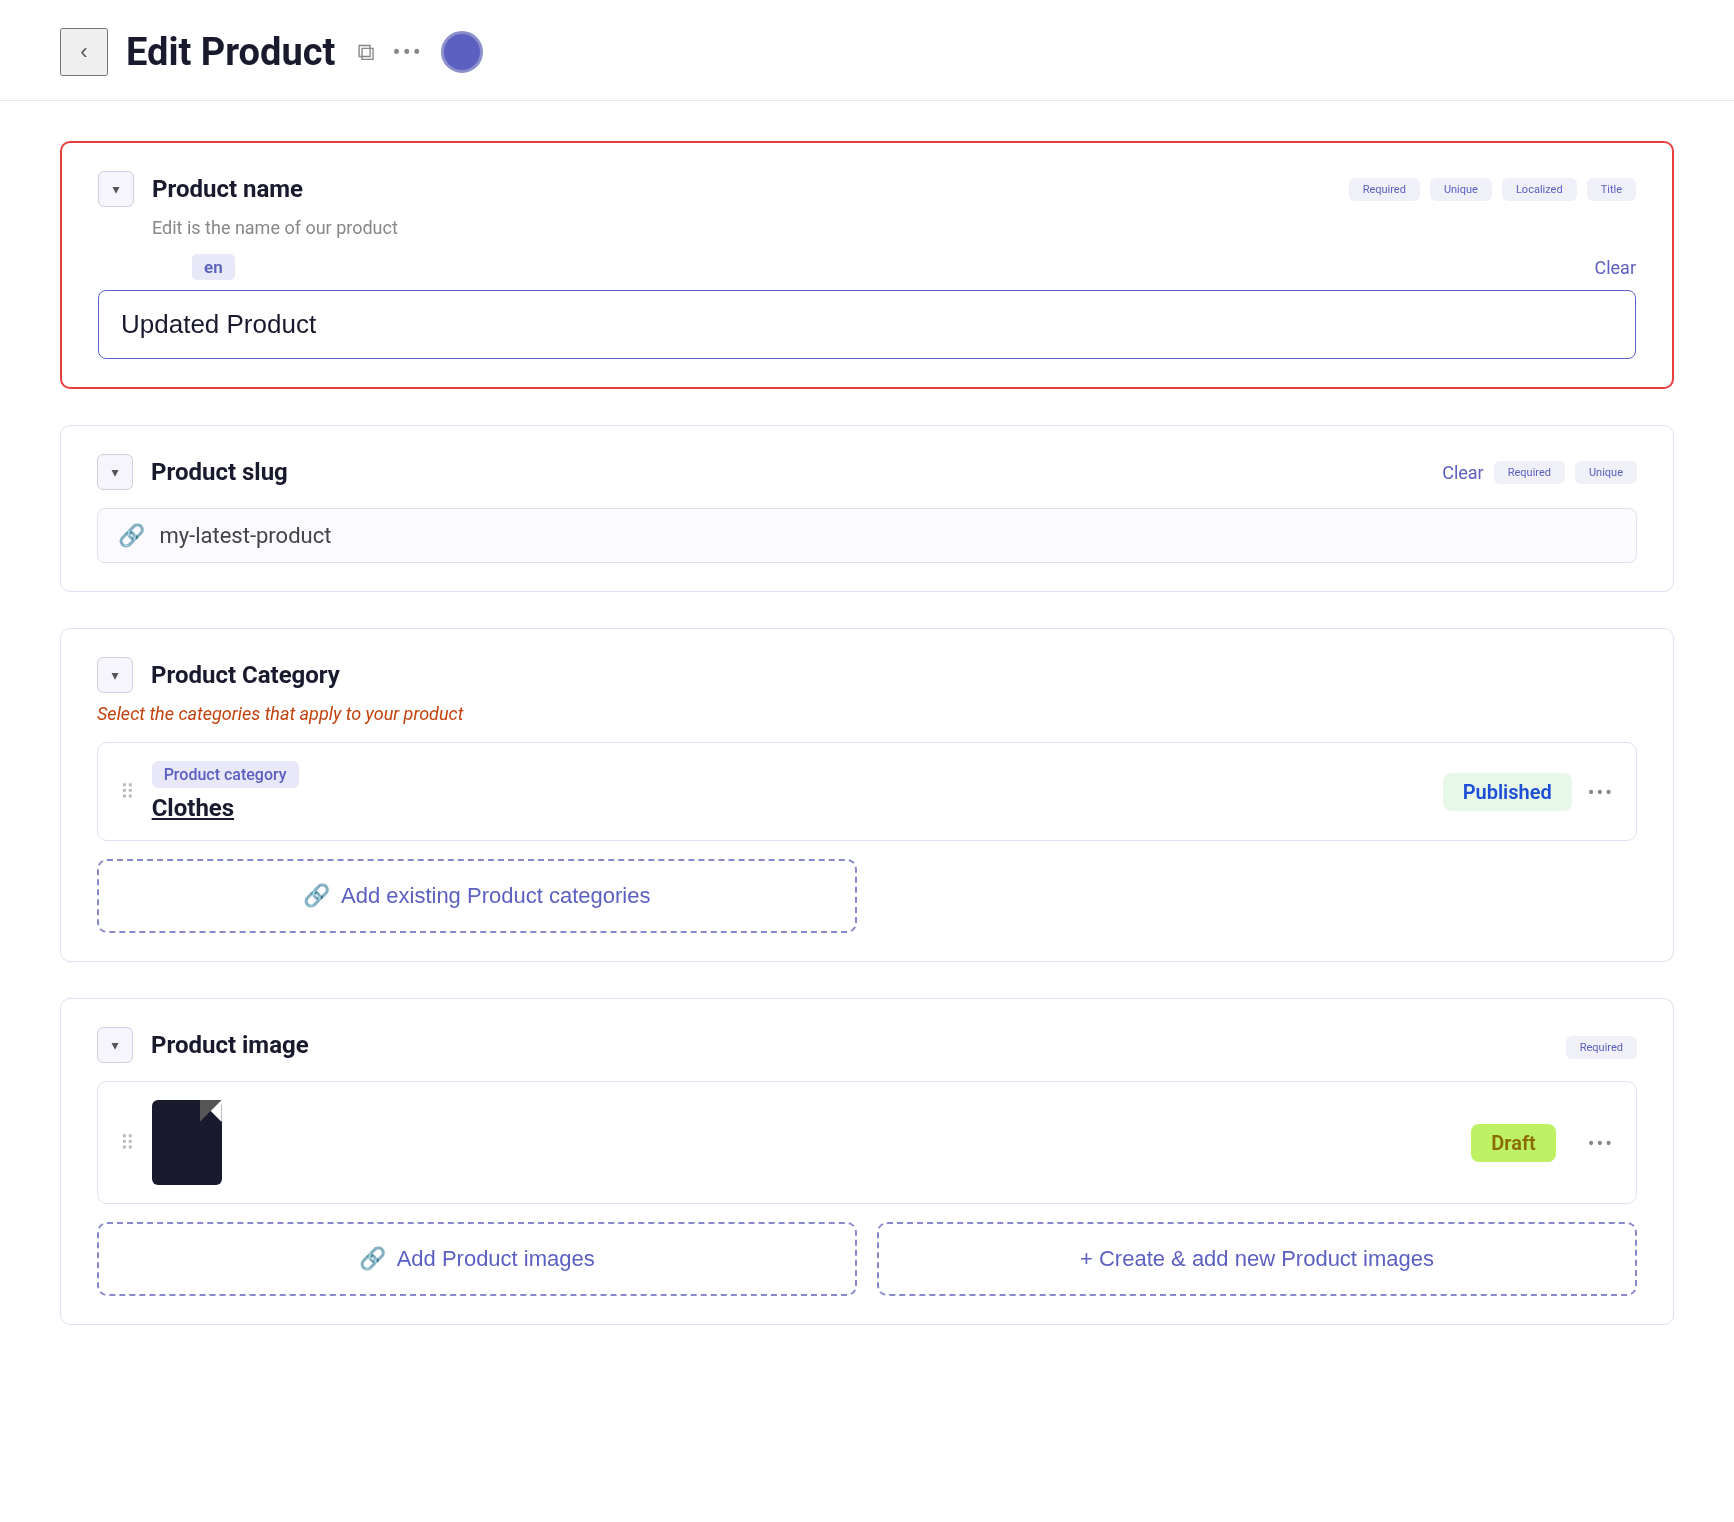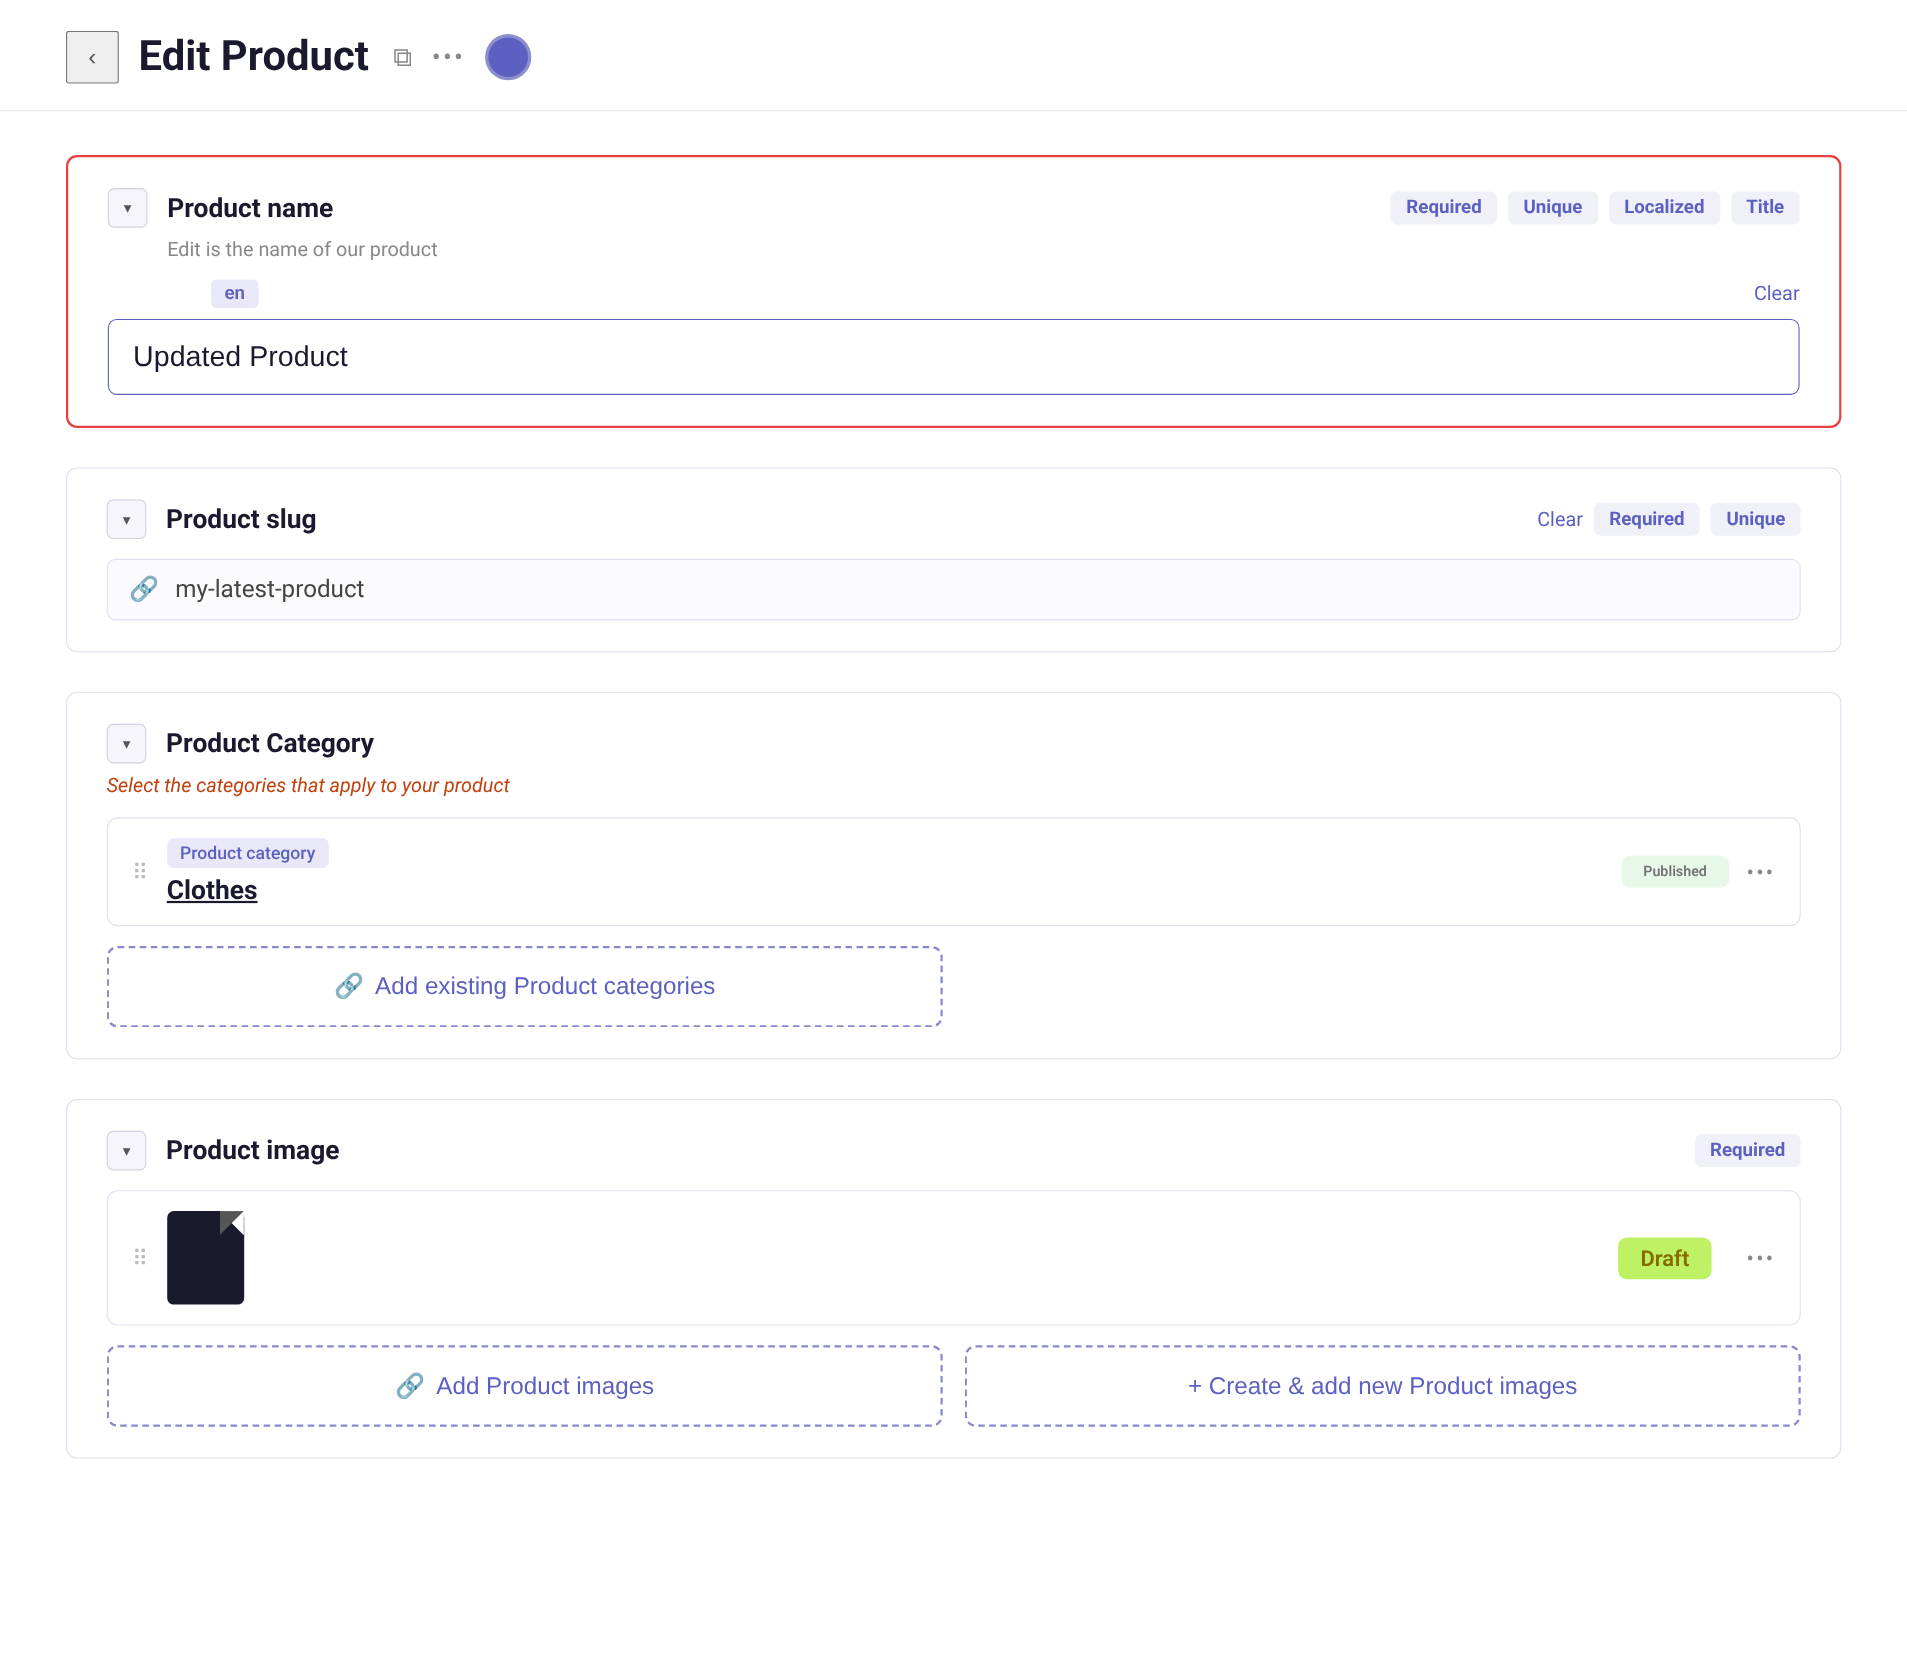--- a/index.html
+++ b/index.html
@@ -93,22 +93,22 @@
     .section-title {
       font-size: 24px;
       font-weight: 700;
       flex: 1;
     }
     .badge {
       background: #f0f0f8;
       color: #5c60c0;
       border-radius: 6px;
       padding: 5px 14px;
-      font-size: 17px;
-      font-weight: 700;
+      font-size: 11px;
+      font-weight: 400;
     }
 
     
     .product-name-section {
       border: 2px solid #e84040;
       border-radius: 10px;
       padding: 28px 36px 28px 36px;
       background: #fff;
     }
     .product-name-top {
@@ -245,24 +245,24 @@
       display: inline-block;
       margin-bottom: 6px;
     }
     .category-name {
       font-size: 24px;
       font-weight: 700;
       text-decoration: underline;
     }
     .published-badge {
       background: #e8f8e8;
-      color: #737373;
+      color: #1d4ed8;
       border-radius: 8px;
       padding: 7px 20px;
-      font-size: 13px;
+      font-size: 20px;
       font-weight: 600;
     }
     .draft-badge {
       background: #bef264;
       color: #8a6a00;
       border-radius: 8px;
       padding: 7px 20px;
       font-size: 20px;
       font-weight: 600;
     }

